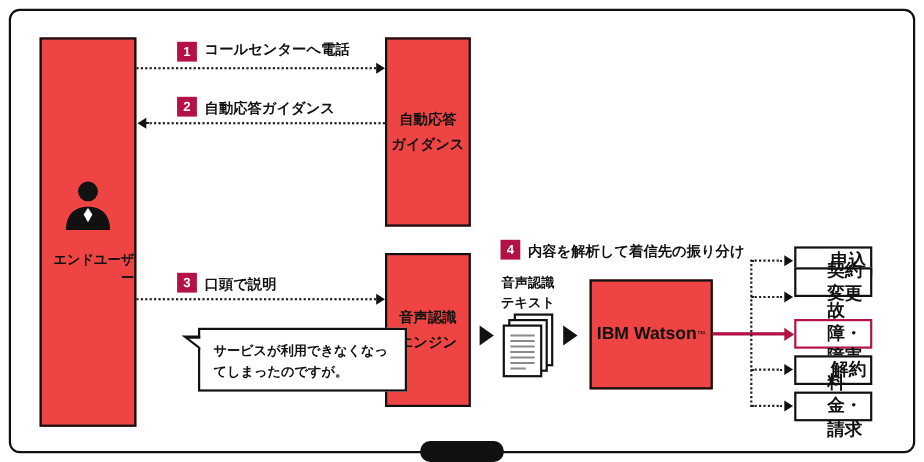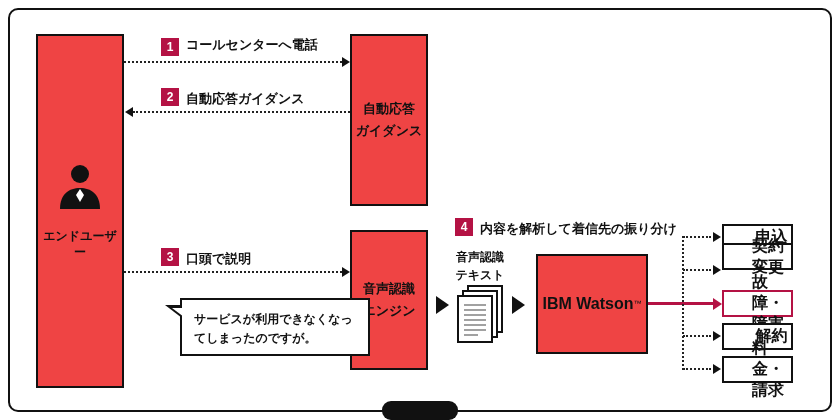--- a/index.html
+++ b/index.html
@@ -2,21 +2,21 @@
 <html><head>
 <meta charset="utf-8">
 <style>
   :root{ --accent:#b41244; --line:#111; --gray:#d9d9d9; }
   *{margin:0;padding:0;box-sizing:border-box;}
   body{background:#fff;font-family:"Liberation Sans","DejaVu Sans",sans-serif;color:#111;}
   #stage{position:relative;width:840px;height:420px;background:#fff;overflow:hidden;}
   .frame{position:absolute;left:8px;top:8px;width:824px;height:404px;border:2px solid var(--line);border-radius:10px;}
 
   .box{position:absolute;border:2px solid var(--line);background:#ef4444;display:flex;align-items:center;justify-content:center;text-align:center;font-weight:700;white-space:pre-line;line-height:1.7;}
-  #user-box{left:36px;top:34px;width:88px;height:354px;flex-direction:column;gap:20px;font-size:12px;line-height:1.3;}
+  #user-box{left:36px;top:34px;width:88px;height:354px;flex-direction:column;gap:20px;font-size:12px;line-height:1.3;text-align:right;}
   #ivr-box{left:350px;top:34px;width:78px;height:172px;font-size:13px;}
   #asr-box{left:350px;top:230px;width:78px;height:140px;font-size:13px;}
   #watson-box{left:536px;top:254px;width:112px;height:100px;font-size:16px;white-space:nowrap;text-align:center;}
   #watson-box .tm{font-size:8px;vertical-align:super;font-weight:400;}
 
   .badge{position:absolute;width:18px;height:18px;background:var(--accent);color:#fff;font-size:12px;font-weight:700;display:flex;align-items:center;justify-content:center;}
   #badge1{left:161px;top:38px;} #badge2{left:161px;top:88px;} #badge3{left:161px;top:248px;} #badge4{left:455px;top:218px;}
   .step-label{position:absolute;font-size:13px;font-weight:700;}
   #label1{left:186px;top:36px;} #label2{left:186px;top:90px;} #label3{left:186px;top:250px;} #label4{left:480px;top:220px;}
 

